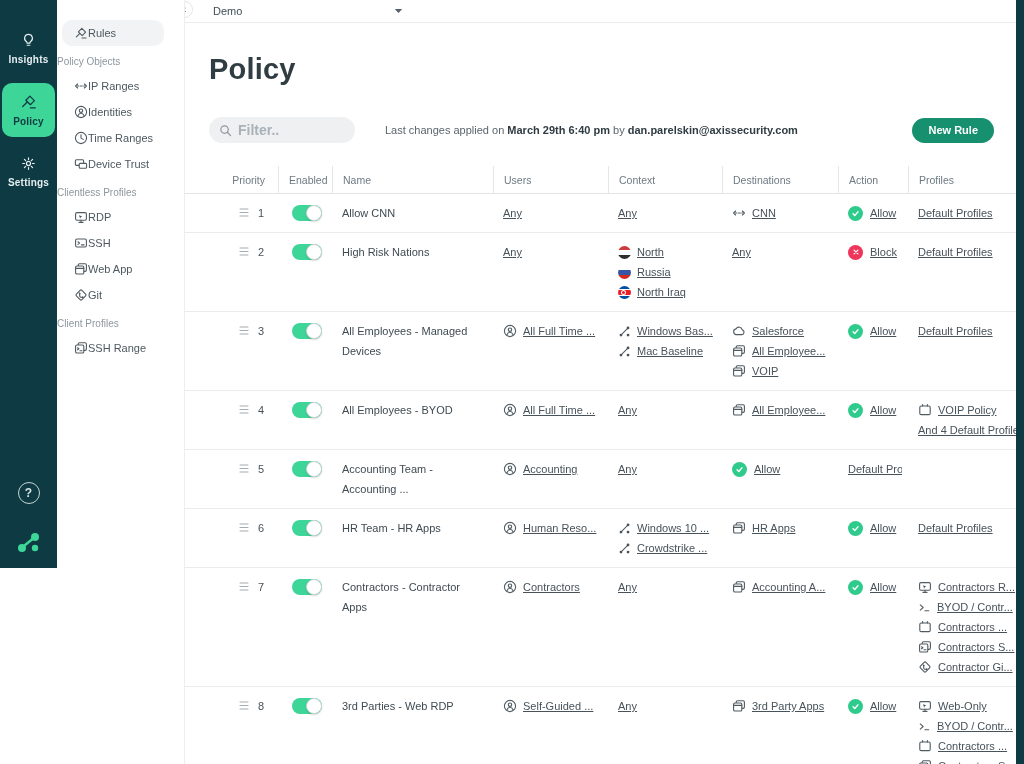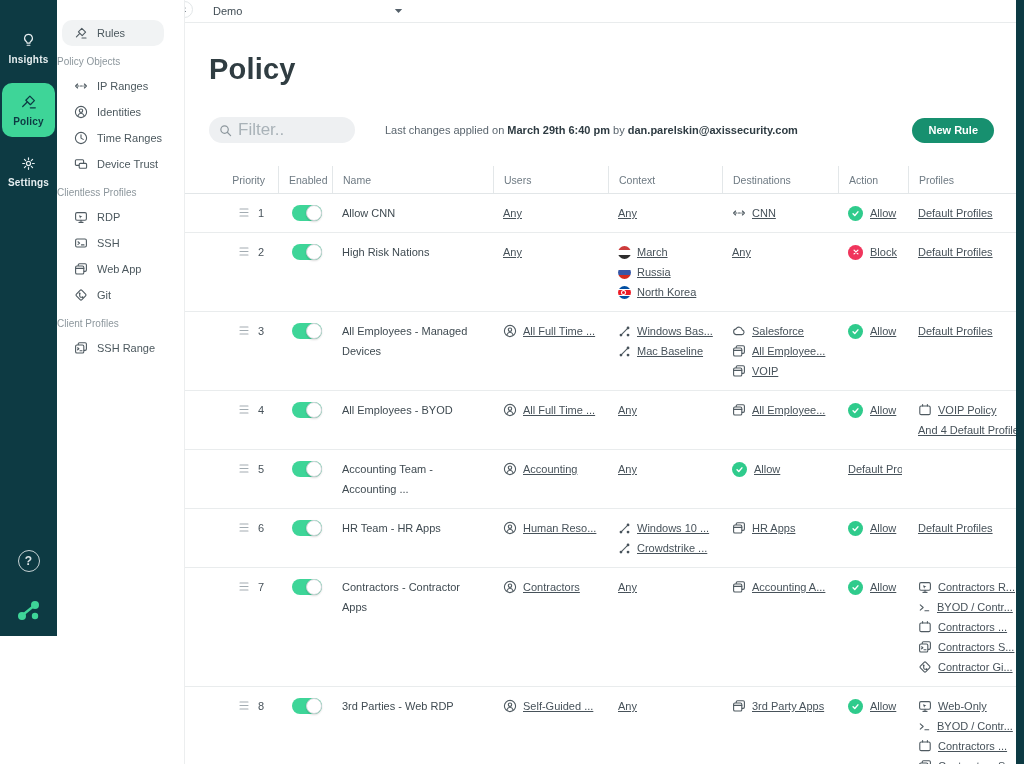--- a/index.html
+++ b/index.html
@@ -6,49 +6,49 @@
     --sidebar-bg:#0d3a43; --accent:#3ed598; --btn-teal:#17906f;
     --allow:#2fcb8c; --block:#f0355c;
     --txt:#47525a; --txt-dim:#6e7a83; --line:#e9eced;
   }
   *{margin:0;padding:0;box-sizing:border-box;}
   html,body{width:1024px;height:764px;overflow:hidden;}
   body{font-family:"Liberation Sans","DejaVu Sans",sans-serif;background:#fff;position:relative;color:var(--txt);}
   svg{display:block;}
 
   
-  .primary-sidebar{position:absolute;left:0;top:0;width:57px;height:636px;background:var(--sidebar-bg);display:flex;flex-direction:column;align-items:stretch;z-index:5;}
+  .primary-sidebar{position:absolute;left:0;top:0;width:57px;height:568px;background:var(--sidebar-bg);display:flex;flex-direction:column;align-items:stretch;z-index:5;}
   .ps-item{display:flex;flex-direction:column;align-items:center;gap:5px;color:#e6eef0;padding:10px 0;margin:8px 2px 4px 2px;border-radius:10px;cursor:pointer;}
   .ps-item:first-child{margin-top:22px;}
   .ps-item .lbl{font-size:10px;font-weight:700;letter-spacing:.2px;}
   .ps-item svg{stroke:#e6eef0;}
   .ps-item.active{background:var(--accent);color:#0d3a43;}
   .ps-item.active svg{stroke:#0d3a43;}
   .ps-bottom{margin-top:auto;display:flex;flex-direction:column;align-items:center;gap:26px;padding-bottom:14px;}
   .help-circle{width:22px;height:22px;border:1.4px solid #c6d2d4;border-radius:50%;color:#d9e2e4;font-size:12px;font-weight:700;display:flex;align-items:center;justify-content:center;cursor:pointer;}
 
   
   .secondary-sidebar{position:absolute;left:57px;top:0;width:128px;height:764px;background:#fff;border-right:1px solid #eceeef;padding-top:20px;z-index:4;}
-  .nav-item{display:flex;align-items:center;gap:9px;height:26px;padding-left:12px;margin:0 20px 0 5px;font-size:11px;color:#4c585e;border-radius:10px;cursor:pointer;}
+  .nav-item{display:flex;align-items:center;height:26px;padding-left:12px;margin:0 20px 0 5px;font-size:11px;color:#4c585e;border-radius:10px;cursor:pointer;}
   .nav-item svg{stroke:#4f5a61;flex:0 0 auto;}
   .nav-item.active{background:#f1f3f4;}
   .nav-section{font-size:10px;color:#8d979d;padding:10px 0 6px 0;}
 
   
   .topbar{position:absolute;left:185px;right:8px;top:0;height:23px;border-bottom:1px solid var(--line);display:flex;align-items:center;background:#fff;z-index:3;}
   .collapse-btn{position:absolute;left:-9px;top:1px;width:17px;height:17px;border-radius:50%;background:#fff;border:1px solid #e2e6e8;color:#55606a;font-size:11px;line-height:14px;text-align:center;cursor:pointer;}
   .env-name{margin-left:28px;font-size:11px;color:#404c54;}
   .env-caret{margin-left:152px;cursor:pointer;}
 
   
   .main{position:absolute;left:185px;right:8px;top:23px;bottom:0;background:#fff;overflow:hidden;}
   .page-title{margin:30px 0 0 24px;font-size:29px;font-weight:700;color:#303d42;letter-spacing:.2px;}
   .controls{position:absolute;left:0;right:0;top:93px;height:28px;display:flex;align-items:center;}
   .filter-box{margin-left:24px;width:146px;height:26px;background:#eef0f2;border-radius:13px;display:flex;align-items:center;padding:0 10px;gap:6px;}
-  .filter-box input{border:none;outline:none;background:transparent;font-size:17px;color:#55606a;width:100%;font-family:inherit;}
+  .filter-box input{border:none;outline:none;background:transparent;font-size:14px;color:#55606a;width:100%;font-family:inherit;font-weight:bold;}
   .filter-box input::placeholder{color:#a9b2b8;}
   .last-changes{margin-left:30px;font-size:11px;color:#5a656e;}
   .last-changes b{color:#2e3b42;}
   .new-rule-btn{margin-left:auto;margin-right:22px;height:25px;padding:0 16px;border:none;border-radius:13px;background:var(--btn-teal);color:#fff;font-size:11px;font-weight:700;font-family:inherit;cursor:pointer;}
 
   
   .table{position:absolute;left:0;right:0;top:143px;bottom:0;overflow:hidden;}
   .thead,.trow{display:grid;grid-template-columns:93px 54px 161px 115px 114px 116px 70px 1fr;}
   .thead{height:28px;border-bottom:1px solid #e2e6e8;}
   .th{display:flex;align-items:center;padding-left:10px;font-size:10.5px;color:var(--txt-dim);border-left:1px solid #e3e7e9;}
@@ -342,35 +342,35 @@
     <div class="cell items c-users">
             <div class="item">
               <span>Any</span>
             </div>
           </div>
     <div class="cell items c-context">
             <div class="item">
               <span style="display: flex;">
                 <span class="flagdisc" style="background:linear-gradient(180deg,#cd3b3b 34%,#fff 34% 66%,#2d2d2d 66%)"></span>
               </span>
-              <span>March</span>
+              <span>North</span>
             </div>
             <div class="item">
               <span style="display: flex;">
                 <span class="flagdisc" style="background:linear-gradient(180deg,#fff 34%,#3757a6 34% 66%,#d52b1e 66%)"></span>
               </span>
               <span>Russia</span>
             </div>
             <div class="item">
               <span style="display: flex;">
                 <span class="flagdisc" style="background:linear-gradient(180deg,#024fa2 20%,#fff 20% 28%,#ed1c27 28% 72%,#fff 72% 80%,#024fa2 80%)">
                   <span class="nk-dot"></span>
                 </span>
               </span>
-              <span>North Korea</span>
+              <span>North Iraq</span>
             </div>
           </div>
     <div class="cell items c-dest">
             <div class="item">
               <span>Any</span>
             </div>
           </div>
     <div class="cell items c-action">
             <div class="item">
               <span class="badge block">

